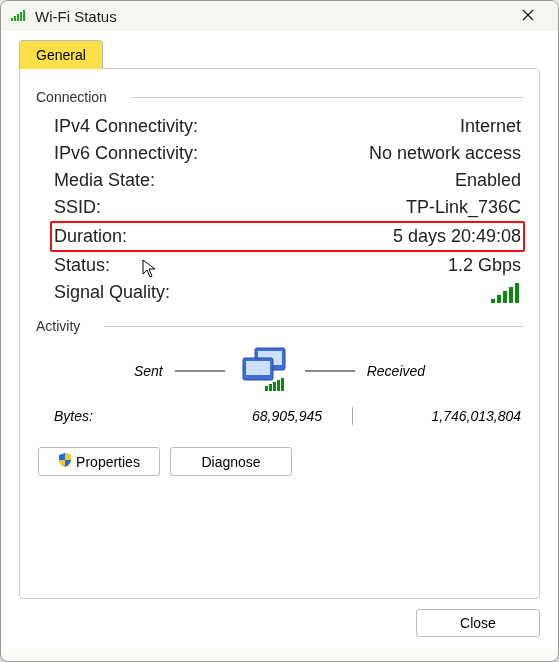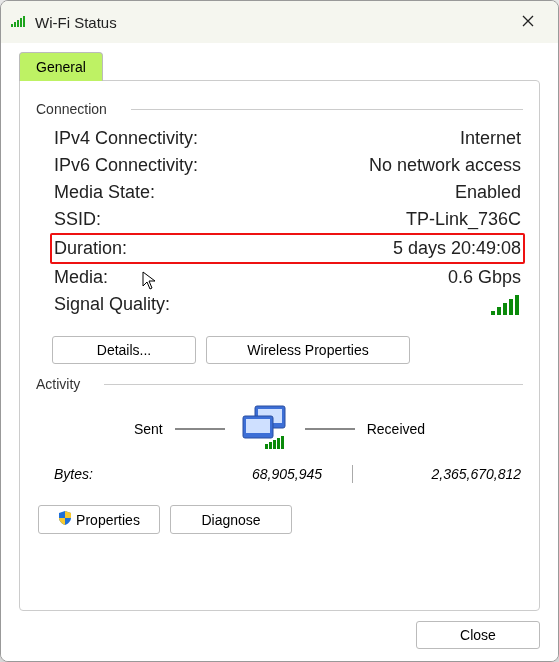--- a/index.html
+++ b/index.html
@@ -15,21 +15,21 @@
     background: #fbfbf7;
     border: 1px solid #999;
     border-radius: 8px;
     box-shadow: 0 10px 30px rgba(0,0,0,0.25);
     position: relative;
     box-sizing: border-box;
     overflow: hidden;
     margin: 0 auto;
   }
   .titlebar {
-    height: 42px;
+    height: 30px;
     display: flex;
     align-items: center;
     padding: 0 10px;
     background: #f5f6ef;
   }
   .titlebar .title-icon { margin-right: 8px; }
   .titlebar .title { font-size: 15px; color:#222; }
   .titlebar .close {
     margin-left: auto;
     width: 40px;
@@ -53,21 +53,21 @@
   .tabs {
     display: flex;
     margin-top: 8px;
     position: relative;
     z-index: 2;
   }
   .tab {
     padding: 6px 16px;
     border: 1px solid #bbb;
     border-bottom: none;
-    background: #bef264;
+    background: #fde047;
     border-radius: 4px 4px 0 0;
     font-size: 14px;
     position: relative;
     top: 1px;
   }
   .panel {
     flex: 1;
     border: 1px solid #ccc;
     background: #fff;
     border-radius: 0 4px 4px 4px;
@@ -118,21 +118,21 @@
     min-width: 110px;
     text-align: center;
     cursor: default;
   }
 
   .activity-diagram{
     display:flex; align-items:center; justify-content:center;
     gap:12px; margin: 12px 0 6px 0;
   }
   .dash{ width:50px; height:2px; background:#888; }
-  .act-label{ font-size:14px; }
+  .act-label{ font-size:14px;font-style:italic; }
 
   .bytes-row{
     display:flex; align-items:center; font-size:14px;
     padding: 6px 2px 6px 18px;
     font-style: italic;
   }
   .bytes-row .b-label{ width:110px; }
   .bytes-row .sent{ flex:1; text-align:right; padding-right:20px;}
   .bytes-row .divider{ width:1px; height:18px; background:#aaa; margin:0 10px;}
   .bytes-row .recv{ flex:1; text-align:right; }
@@ -206,41 +206,37 @@
         </div>
         <div class="row">
           <span class="label">SSID:</span>
           <span class="value">TP-Link_736C</span>
         </div>
         <div class="row highlight">
           <span class="label">Duration:</span>
           <span class="value">5 days 20:49:08</span>
         </div>
         <div class="row">
-          <span class="label">Media:</span>
-          <span class="value">0.6 Gbps</span>
+          <span class="label">Status:</span>
+          <span class="value">1.2 Gbps</span>
         </div>
         <div class="row">
           <span class="label">Signal Quality:</span>
           <span class="value signal">
             <svg width="30" height="22" viewBox="0 0 30 22">
               <rect x="0" y="17" width="4" height="4" fill="#0a8a0a"></rect>
               <rect x="6" y="13" width="4" height="8" fill="#0a8a0a"></rect>
               <rect x="12" y="9" width="4" height="12" fill="#0a8a0a"></rect>
               <rect x="18" y="5" width="4" height="16" fill="#0a8a0a"></rect>
               <rect x="24" y="1" width="4" height="20" fill="#0a8a0a"></rect>
             </svg>
           </span>
         </div>
       </div>
 
-      <div class="btnrow">
-        <div class="btn">Details...</div>
-        <div class="btn" style="min-width:170px">Wireless Properties</div>
-      </div>
 
       <div class="group-header">
         <span>Activity</span>
         <div class="line"></div>
       </div>
 
       <div class="activity-diagram">
         <span class="act-label">Sent</span>
         <div class="dash"></div>
         <span>
@@ -258,21 +254,21 @@
           </svg>
         </span>
         <div class="dash"></div>
         <span class="act-label">Received</span>
       </div>
 
       <div class="bytes-row">
         <span class="b-label">Bytes:</span>
         <span class="sent">68,905,945</span>
         <span class="divider"></span>
-        <span class="recv">2,365,670,812</span>
+        <span class="recv">1,746,013,804</span>
       </div>
 
       <div class="bottom-btns">
         <div class="btn">
           <span class="shield">
             <svg width="14" height="14" viewBox="0 0 14 14">
               <path d="M7 0 L13 2 V7 C13 10 10 13 7 14 C4 13 1 10 1 7 V2 Z" fill="#1e6fd8"></path>
               <path d="M7 0 L13 2 V7 L7 7 Z" fill="#f7c92f"></path>
               <path d="M1 7 L7 7 V14 C4 13 1 10 1 7 Z" fill="#f7c92f"></path>
             </svg>

